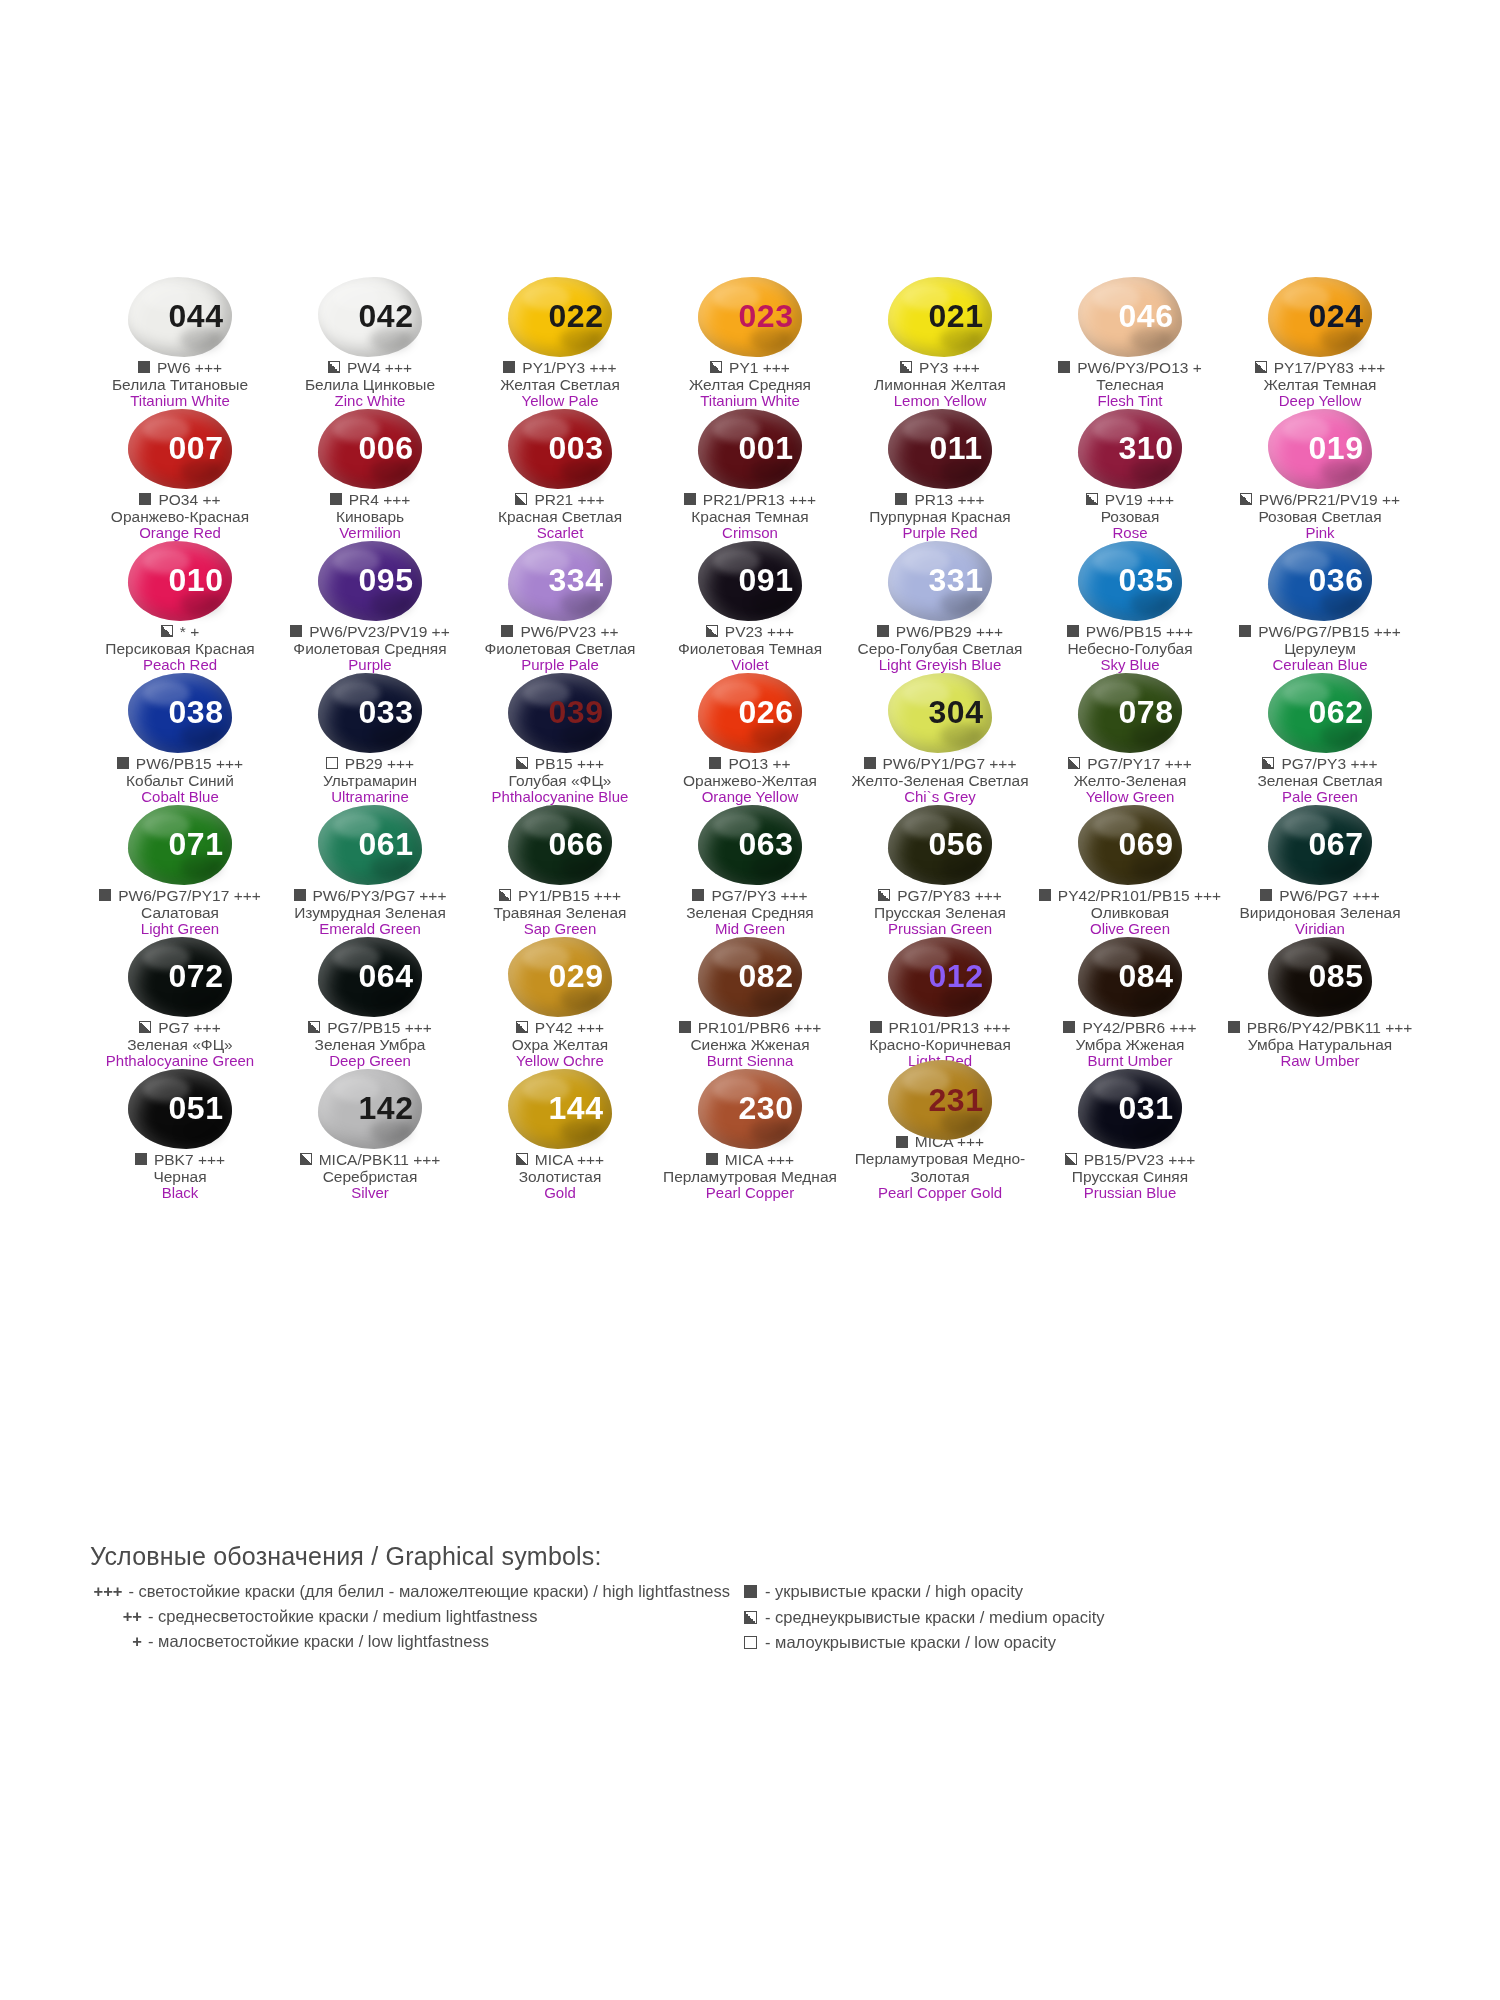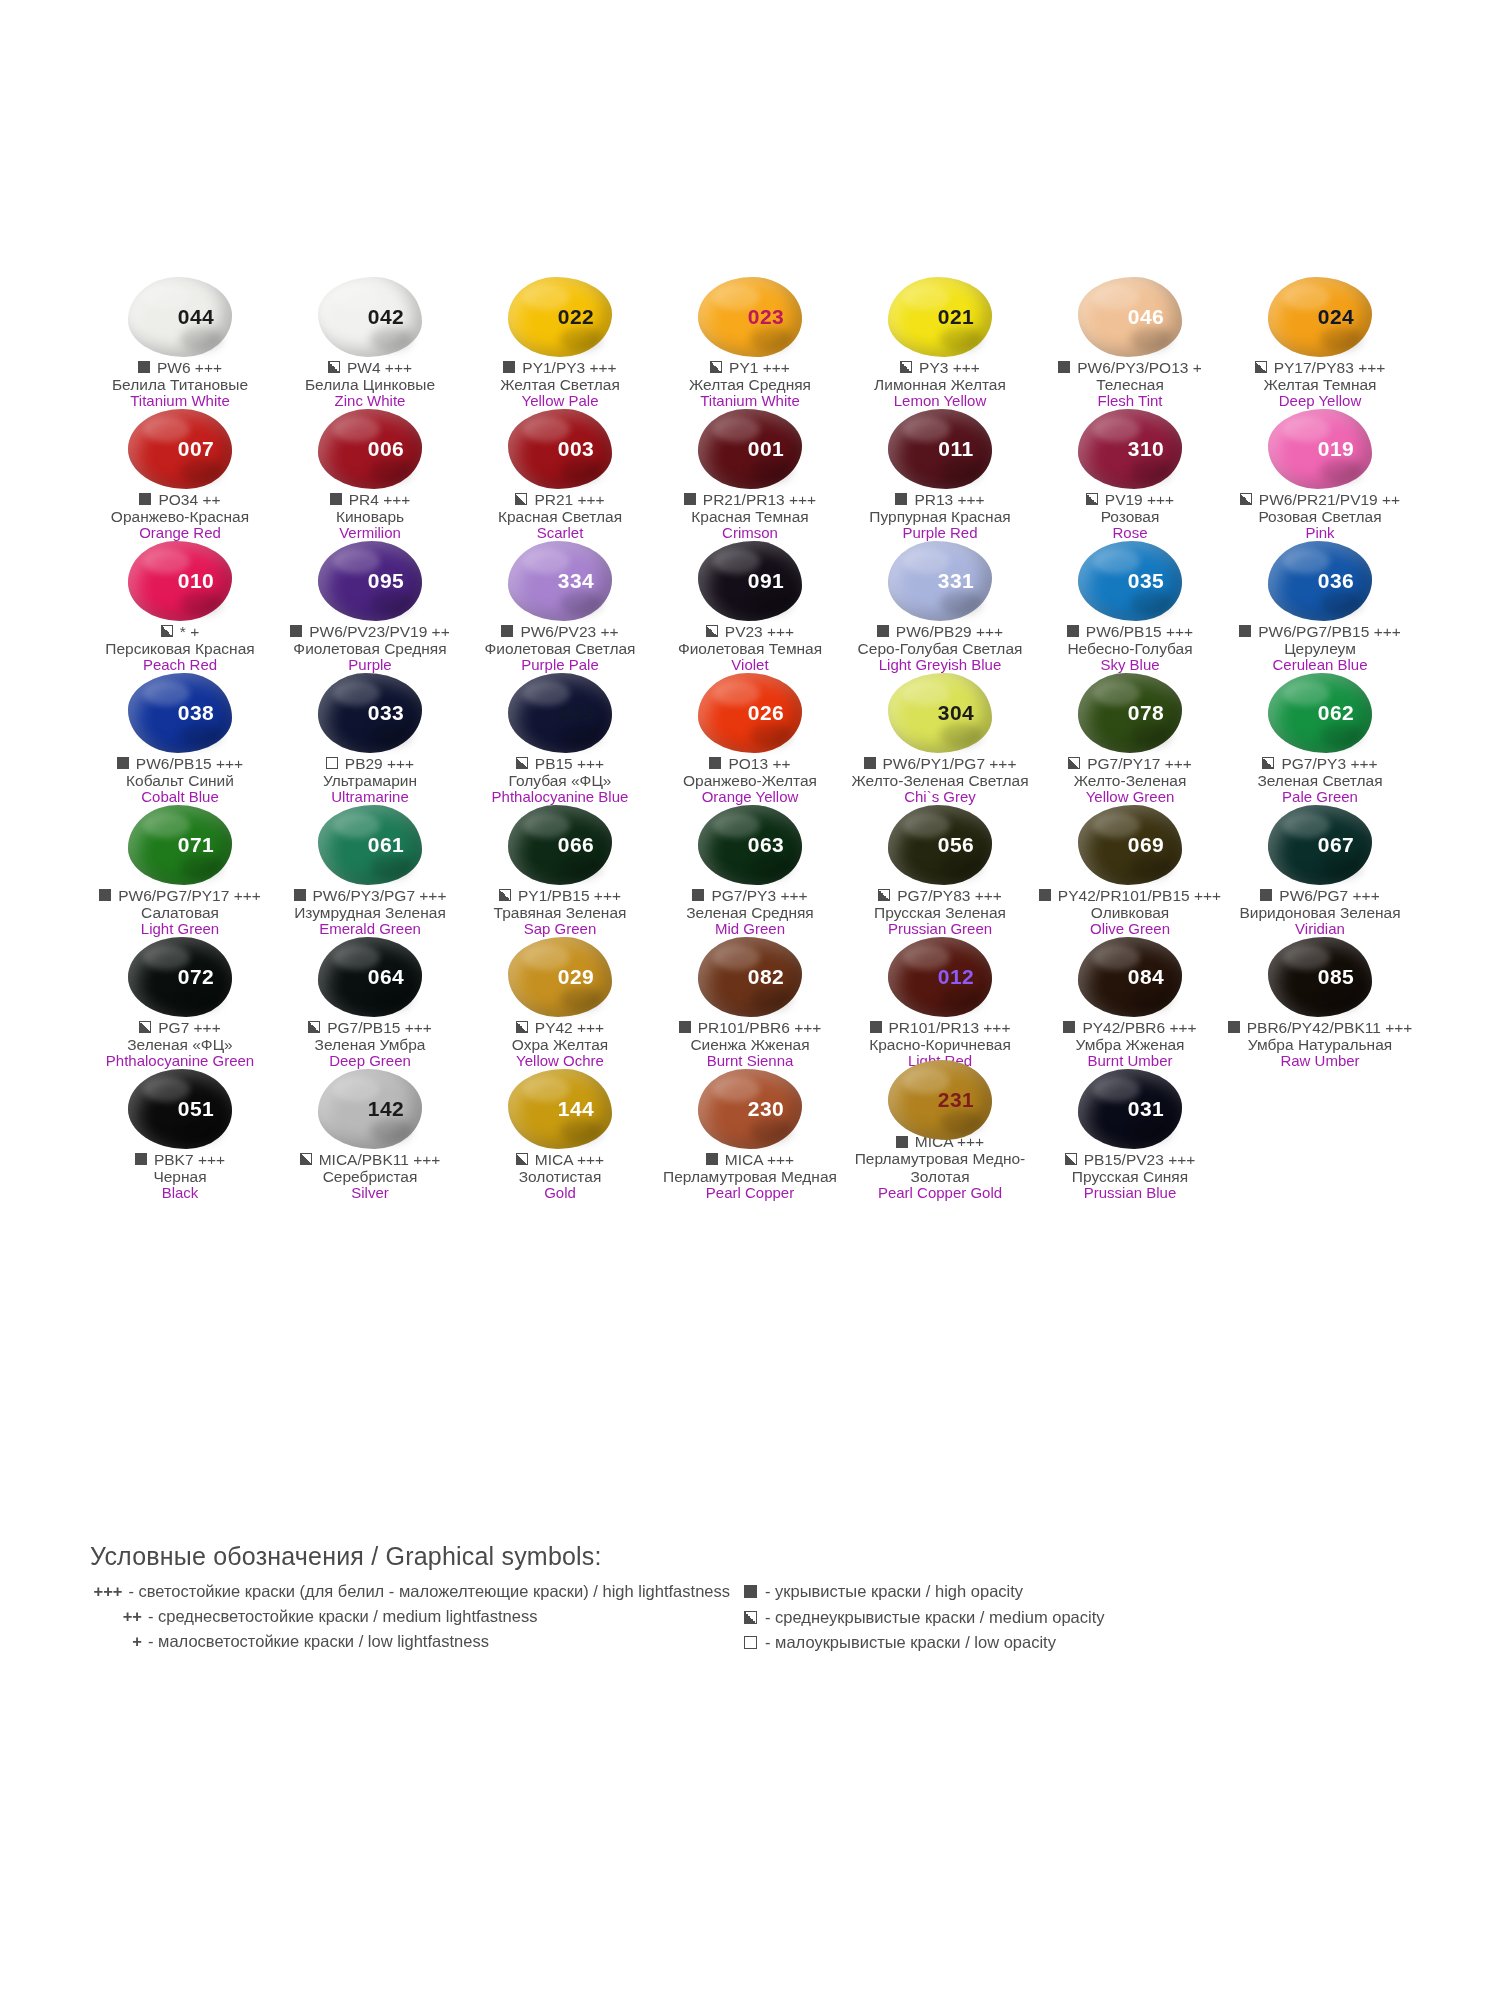--- a/index.html
+++ b/index.html
@@ -56,21 +56,21 @@
   .blob::after {
     content:"";
     position:absolute; right:10%; bottom:8%;
     width:40%; height:30%;
     border-radius:50%;
     background: rgba(0,0,0,.16);
     filter: blur(4px);
   }
   .blob-code {
     position: relative; z-index: 3;
-    font-size: 21px;
+    font-size: 32px;
     font-weight: 700;
     letter-spacing: .5px;
     font-family: "Liberation Sans", sans-serif;
     margin-left: 32px;
   }
   .pig-line {
     display: flex; align-items: center; justify-content: center;
     gap: 7px;
     font-size: 15.5px;
     color: #4d4d4d;
@@ -413,21 +413,21 @@
         <div class="pig-line">
           <span class="op low"></span>
           <span>PB29 +++</span>
         </div>
         <div class="nm-ru">Ультрамарин</div>
         <div class="nm-en">Ultramarine</div>
       </div>
       <div class="cell">
         <div class="blob-wrap">
           <div class="blob" style="background: rgb(17, 20, 51); border-radius: 52% 48% 44% 56% / 50% 52% 48% 50%;"></div>
-          <div class="blob-code" style="color: #0f172a; font-style: italic;">039</div>
+          <div class="blob-code" style="color: #7f1d1d;">039</div>
         </div>
         <div class="pig-line">
           <span class="op medium"></span>
           <span>PB15 +++</span>
         </div>
         <div class="nm-ru">Голубая «ФЦ»</div>
         <div class="nm-en">Phthalocyanine Blue</div>
       </div>
       <div class="cell">
         <div class="blob-wrap">

